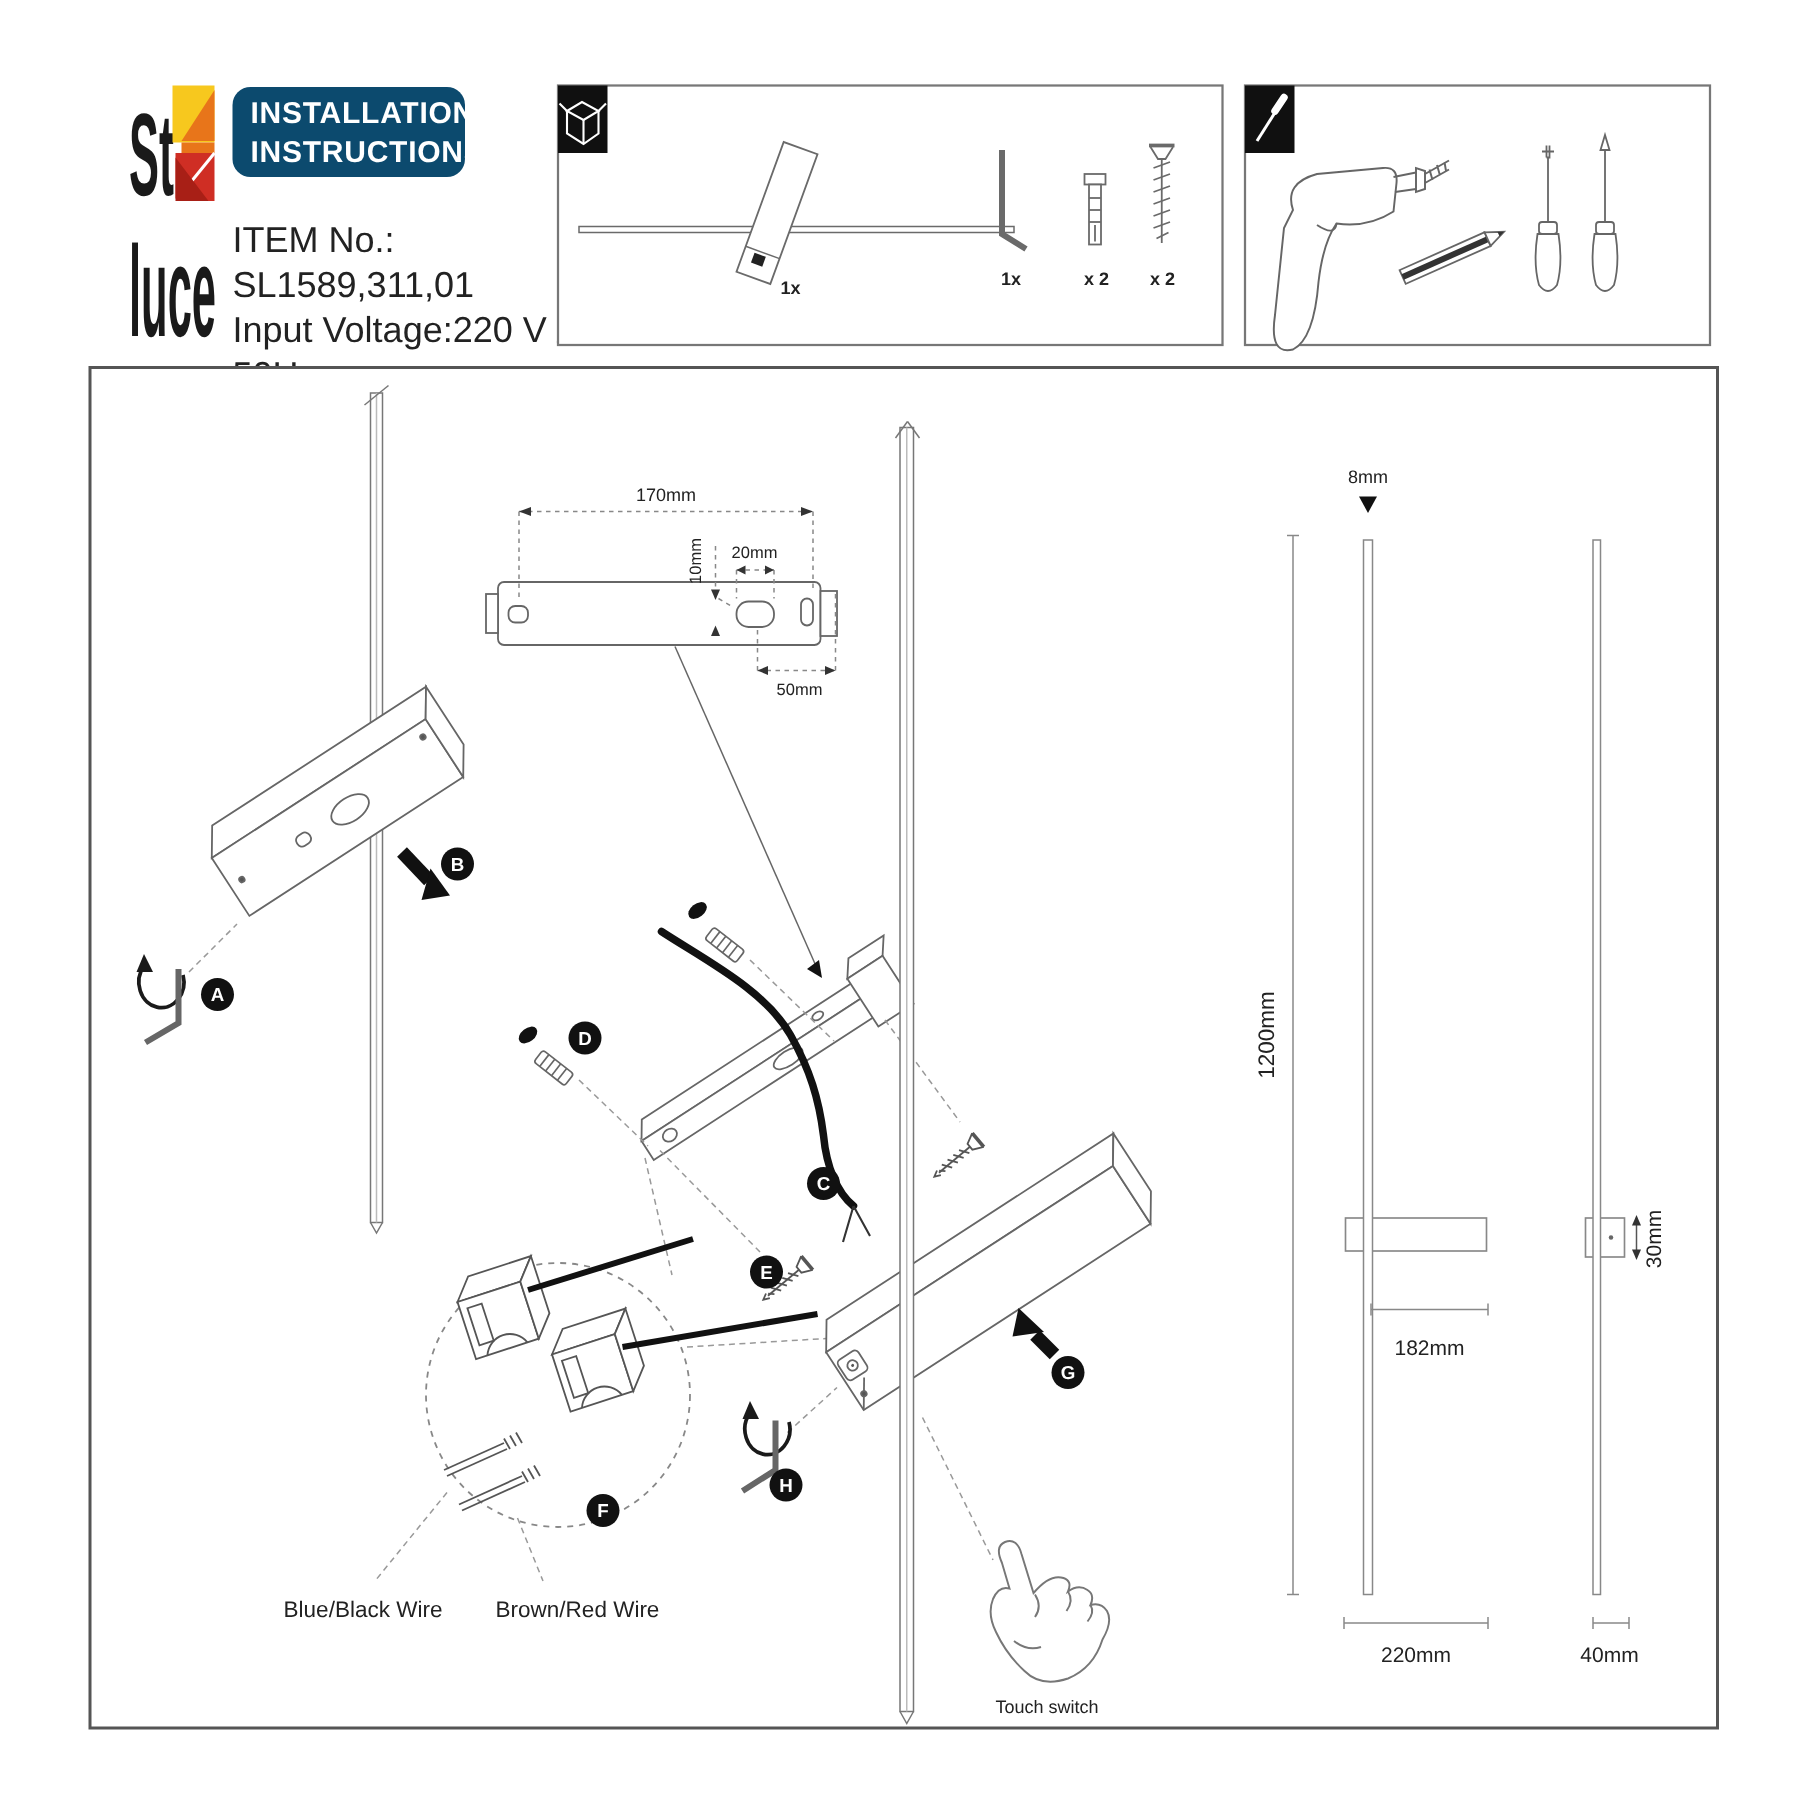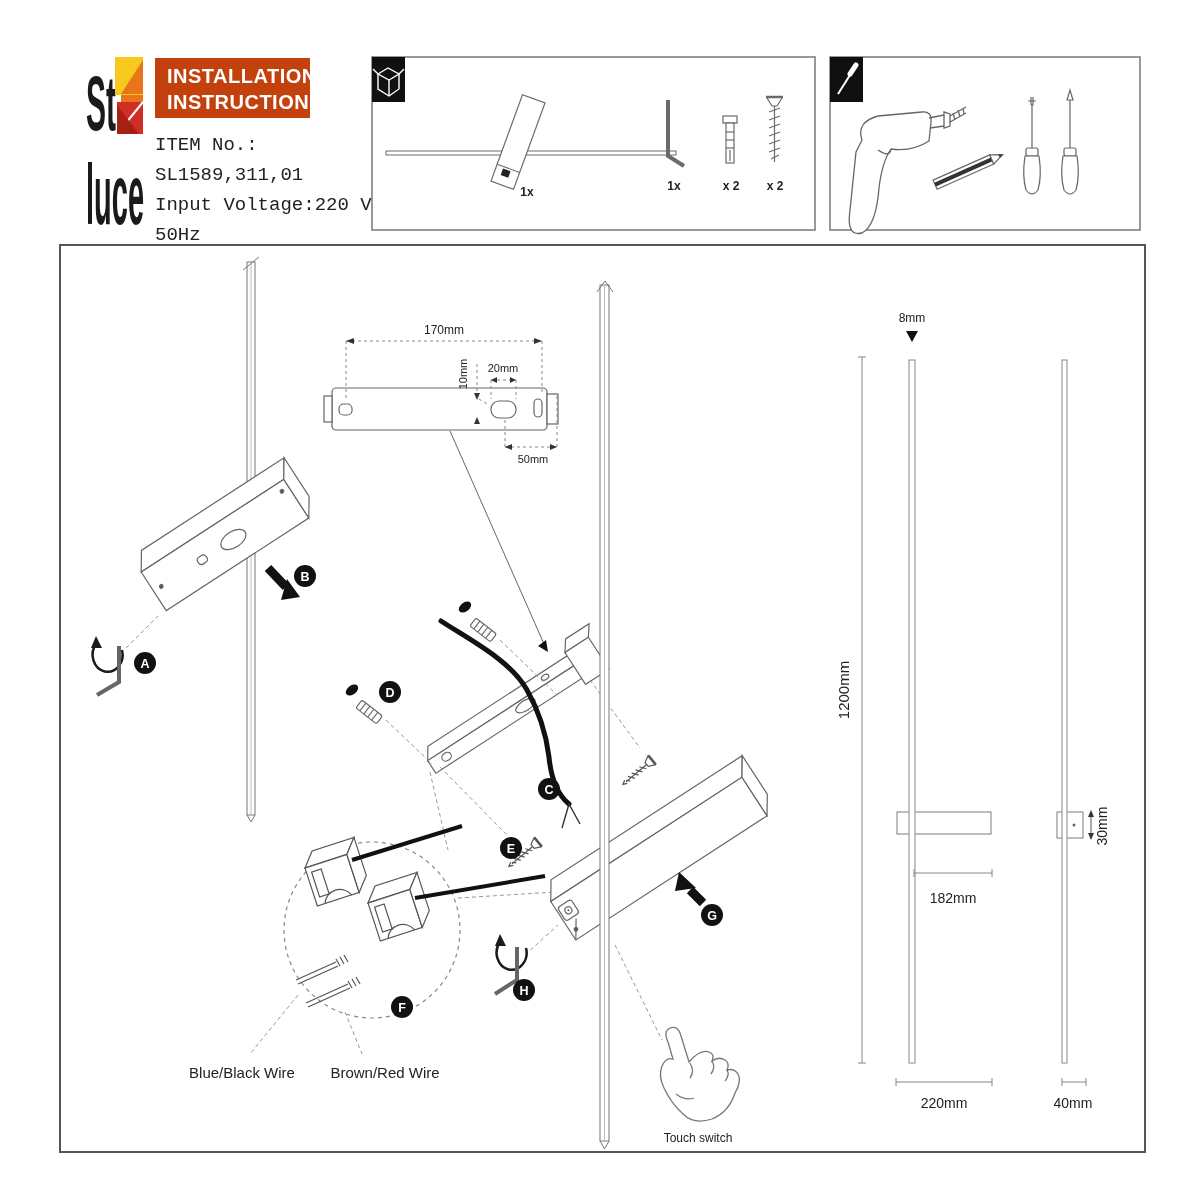--- a/index.html
+++ b/index.html
@@ -1,22 +1,22 @@
 <!DOCTYPE html>
 <html><head>
 <meta charset="utf-8">
 <style>
   html,body{margin:0;padding:0;background:#fff;}
   .page{position:relative;width:1200px;height:1200px;background:#fff;overflow:hidden;
         font-family:"Liberation Sans",sans-serif;}
   .abs{position:absolute;}
-  .title-box{left:155px;top:58px;width:155px;height:60px;background:#c2410c;color:#fff;
+  .title-box{left:155px;top:58px;width:155px;height:60px;background:#0c4a6e;color:#fff;
              font-weight:bold;font-size:20px;line-height:26px;padding:5px 0 0 12px;box-sizing:border-box;
-             letter-spacing:.5px;}
-  .info{left:155px;top:130px;width:260px;color:#222;font-size:19px;line-height:30px;font-family:Liberation Mono, monospace;}
+             letter-spacing:.5px;border-radius:12px;}
+  .info{left:155px;top:146px;width:260px;color:#222;font-size:24px;line-height:30px;}
   svg text{font-family:"Liberation Sans",sans-serif;}
 </style>
 </head>
 <body>
 
 <div class="page">
 
   <svg class="abs" style="left:70px;top:52px" width="85" height="180" viewBox="0 0 85 180">
     <text x="16" y="78" font-size="78" font-weight="bold" fill="#1a1a1a" textLength="30" lengthAdjust="spacingAndGlyphs">St</text>
     <g>

